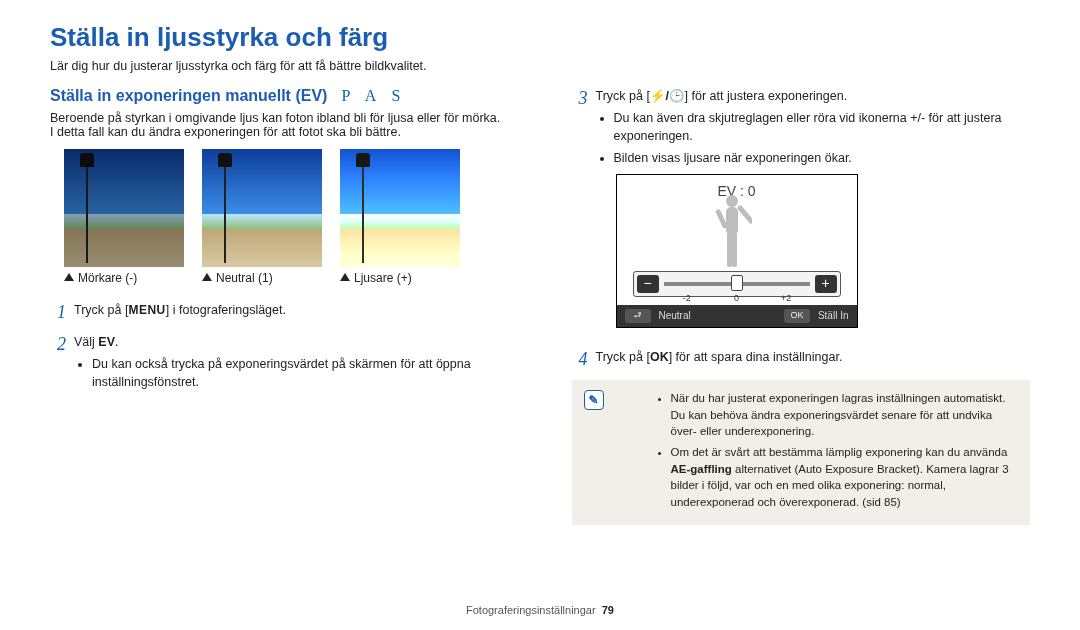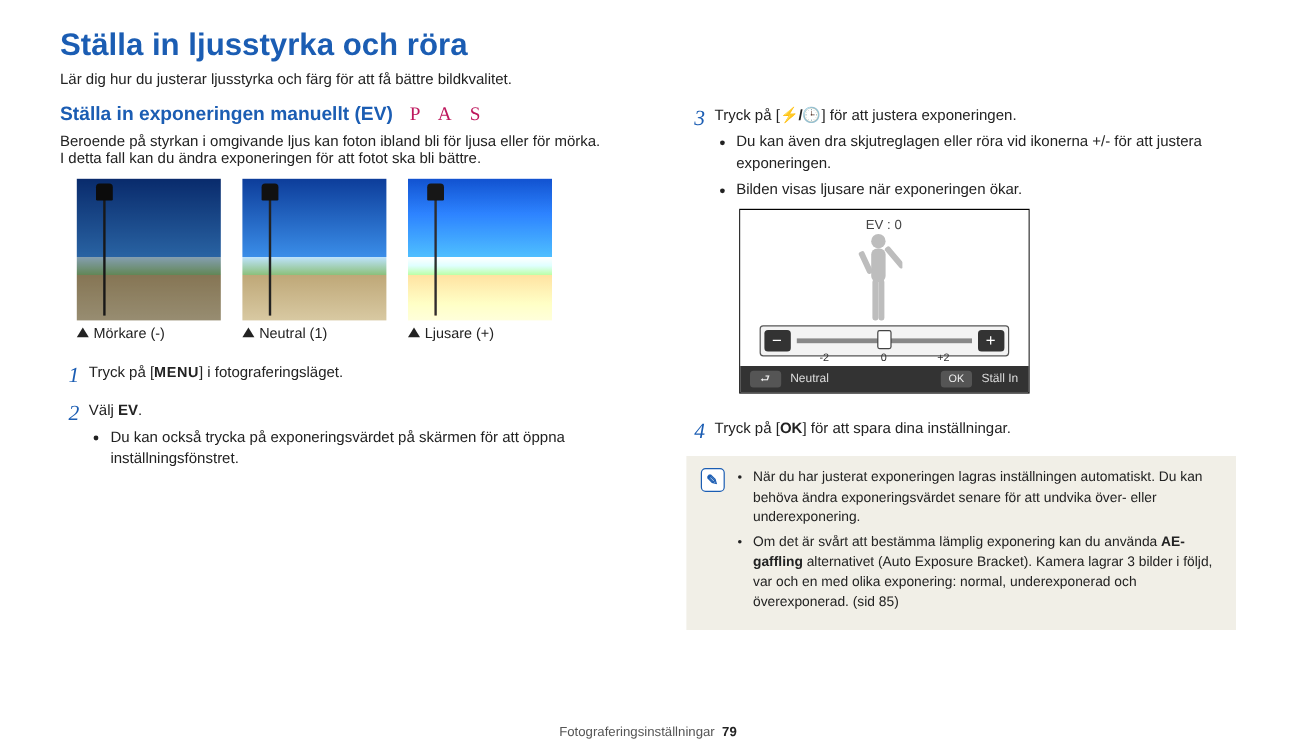--- a/index.html
+++ b/index.html
@@ -45,21 +45,21 @@
   h2.sub-title {
     color: #1b5db3;
     font-size: 16px;
     font-weight: bold;
     margin: 0;
   }
   .mode-letters {
     font-family: "Times New Roman", serif;
     font-size: 16px;
     letter-spacing: 6px;
-    color: #be185d;
+    color: #0369a1;
     font-weight: normal;
   }
   .thumbs {
     display: flex;
     gap: 18px;
     margin: 10px 0 2px 14px;
   }
   .thumb-wrap { text-align: left; }
   .thumb {
     width: 120px;
@@ -142,21 +142,21 @@
   }
   .camera-top {
     height: 130px;
     position: relative;
     background: #fff;
   }
   .ev-label {
     position: absolute;
     top: 6px; left: 50%;
     transform: translateX(-50%);
-    font-size: 11px;
+    font-size: 14px;
     color: #444;
     font-family: Arial, sans-serif;
   }
   .person {
     position:absolute;
     left: 48%; transform: translateX(-50%);
     bottom: 34px;
     width: 40px; height: 80px;
   }
   .person svg { width:40px; height:80px; display:block; }
@@ -246,36 +246,36 @@
     line-height:18px;
     text-align:center;
     flex-shrink:0;
     background:#fff;
   }
   .note-list {
     margin:0; padding-left: 14px;
     font-size: 11.5px;
     line-height: 1.45;
   }
-  .note-list li { margin-bottom: 4px; }
+  .note-list li { margin-bottom: 4px; margin-left: 43px; }
   .footer {
     position:absolute;
     left:0; right:0;
     bottom: 14px;
     text-align:center;
     font-size: 11px;
     color:#555;
   }
   .footer b { color:#222; }
 </style>
 </head>
 <body>
 
 <div class="page">
-  <h1 class="main-title">Ställa in ljusstyrka och röra</h1>
+  <h1 class="main-title">Ställa in ljusstyrka och färg</h1>
   <div class="intro">Lär dig hur du justerar ljusstyrka och färg för att få bättre bildkvalitet.</div>
 
   <div class="cols">
 
     <div class="col">
       <div class="subhead-row">
         <h2 class="sub-title">Ställa in exponeringen manuellt (EV)</h2>
         <span class="mode-letters">P A S</span>
       </div>
       <div>Beroende på styrkan i omgivande ljus kan foton ibland bli för ljusa eller för mörka.</div>

